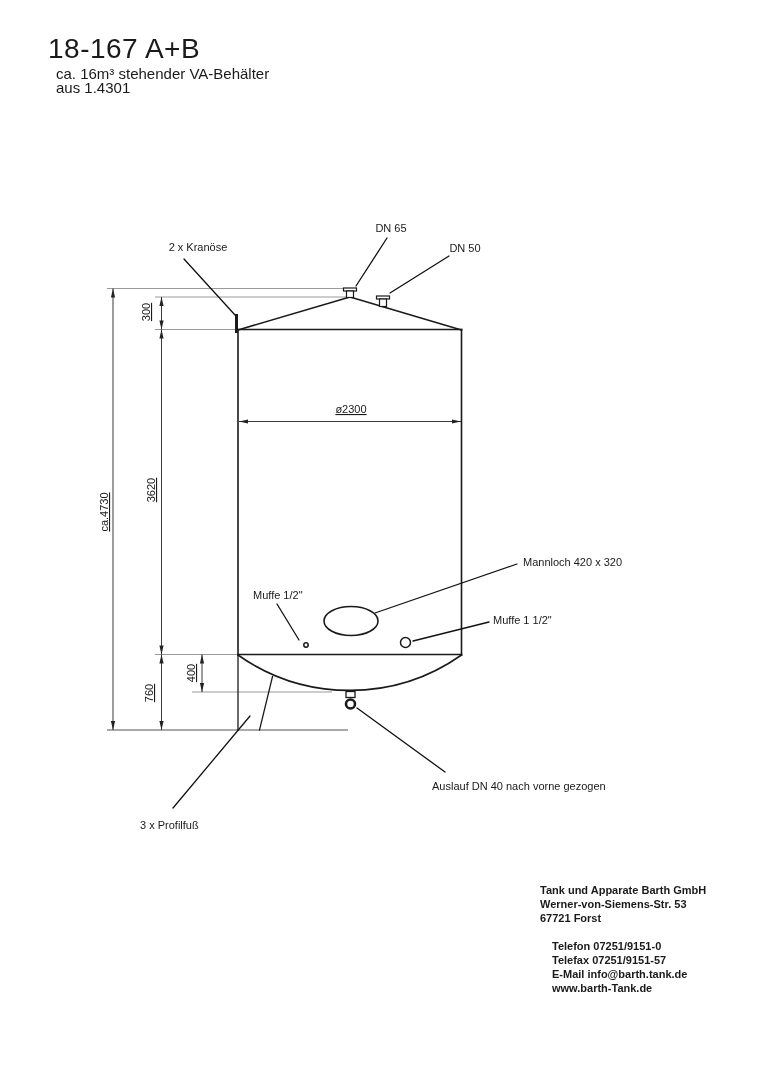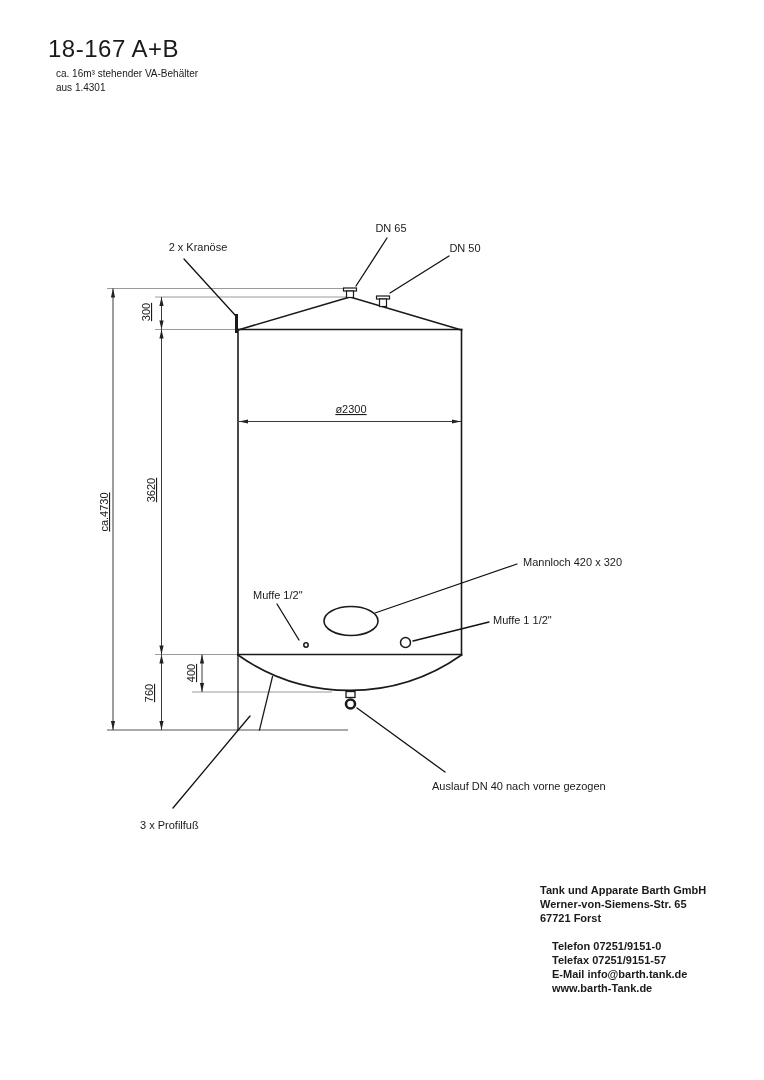--- a/index.html
+++ b/index.html
@@ -15,26 +15,26 @@
     position:relative;
     width:764px;height:1080px;
     background:var(--bg);
     margin:0 auto;
     overflow:hidden;
     color:var(--ink);
   }
   .abs{position:absolute;}
   .title{
     left:48px;top:36px;
-    font-size:24px;line-height:26px;
+    font-size:28px;line-height:26px;
     letter-spacing:0.5px;
     color:var(--ink);
   }
   .textblock{
-    font-size:10px;line-height:13.5px;
+    font-size:15px;line-height:13.5px;
     color:var(--ink);
     white-space:nowrap;
   }
   .subtitle{left:56px;top:67px;}
   .wanddicke{left:56px;top:108px;}
   .footer{
     left:540px;top:883px;
     font-size:11px;line-height:14px;
     font-weight:bold;
     color:var(--ink);
@@ -157,21 +157,21 @@
       <text class="dim" x="108" y="512" text-anchor="middle" transform="rotate(-90 108 512)">ca.4730</text>
       <text class="dim" x="155" y="490" text-anchor="middle" transform="rotate(-90 155 490)">3620</text>
       <text class="dim" x="195" y="673" text-anchor="middle" transform="rotate(-90 195 673)">400</text>
       <text class="dim" x="153" y="693" text-anchor="middle" transform="rotate(-90 153 693)">760</text>
     </g>
   </svg>
 
   <div class="abs footer">
     <div class="group1">
       <div>Tank und Apparate Barth GmbH</div>
-      <div>Werner-von-Siemens-Str. 65</div>
+      <div>Werner-von-Siemens-Str. 53</div>
       <div>67721 Forst</div>
     </div>
     <div class="group2">
       <div>Telefon 07251/9151-0</div>
       <div>Telefax 07251/9151-57</div>
       <div>E-Mail info@barth.tank.de</div>
       <div>www.barth-Tank.de</div>
     </div>
   </div>
 

